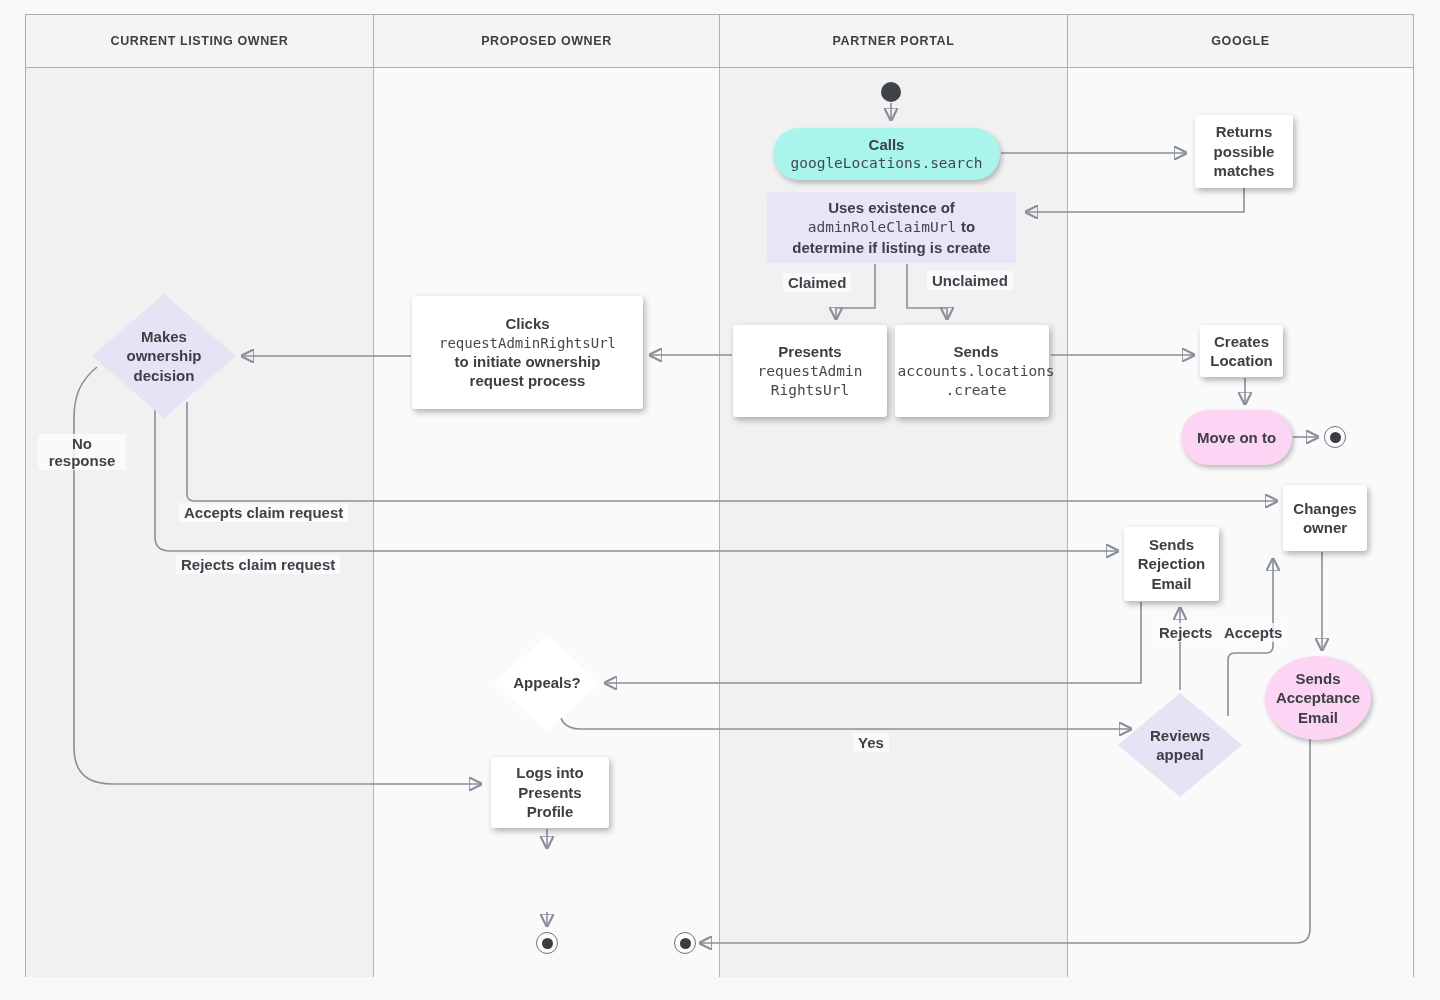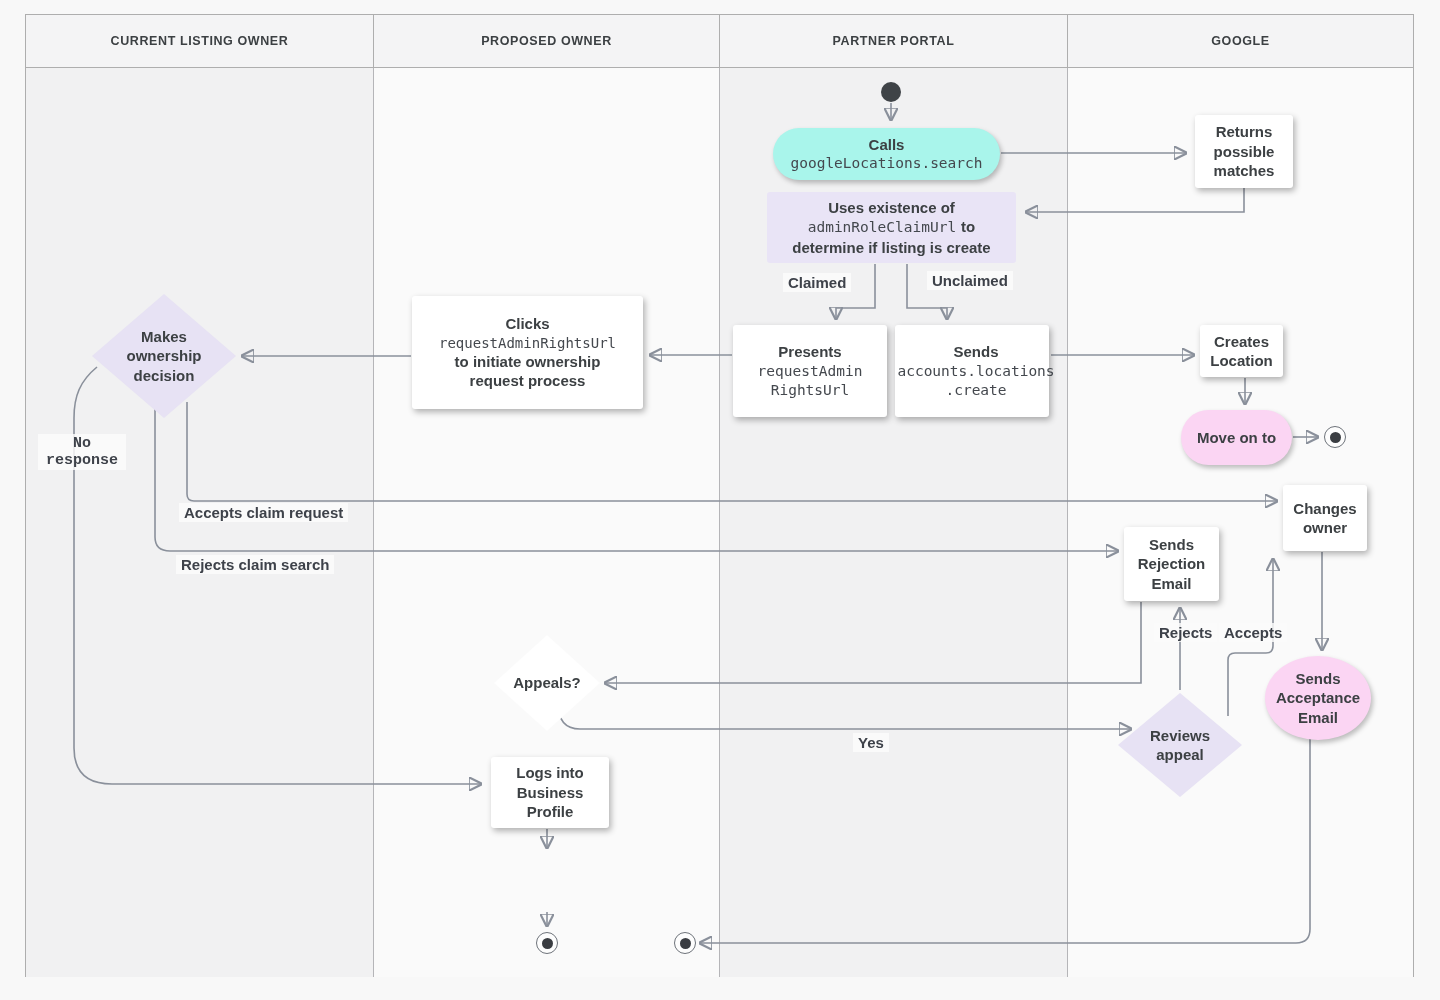--- a/index.html
+++ b/index.html
@@ -33,21 +33,21 @@
   .white{background:#ffffff;}
   .ellipse{border-radius:50%;box-shadow:2px 3px 5px rgba(0,0,0,.25);}
   
   .start-dot{position:absolute;width:20px;height:20px;border-radius:50%;background:#3f4347;}
   .end-node{position:absolute;width:22px;height:22px;border-radius:50%;background:#fdfdfd;
             border:1.5px solid #6e737a;box-sizing:border-box;display:flex;align-items:center;justify-content:center;}
   .end-node .dot{width:11px;height:11px;border-radius:50%;background:#3a3d42;}
   
   .elabel{position:absolute;font-size:15px;font-weight:700;color:#3e424a;
           background:rgba(251,251,251,.82);padding:1px 5px;white-space:nowrap;}
-  .elabel.wrap{white-space:normal;text-align:center;font-family:Liberation Mono, monospace;}
+  .elabel.wrap{white-space:normal;text-align:center;}
 </style>
 </head>
 <body>
 
 <div class="stage">
 
   <div class="frame">
     <div class="hdr" style="left:0;width:348px;">
         <span>CURRENT LISTING OWNER</span>
       </div>
@@ -166,26 +166,26 @@
 
   <div class="node ellipse pinkbg" style="left:1265px;top:656px;width:106px;height:84px;">
     <div class="bold wrap" style="width:92px;">Sends Acceptance Email</div>
   </div>
 
   <div class="node diamond lav" style="left:1118px;top:693px;width:124px;height:104px;">
     <div class="bold wrap" style="width:80px;">Reviews appeal</div>
   </div>
 
   <div class="node box" style="left:491px;top:757px;width:118px;height:71px;">
-    <div class="bold wrap" style="width:80px;">Logs into Business Profile</div>
+    <div class="bold wrap" style="width:80px;">Logs into Presents Profile</div>
   </div>
 
 
   <div class="elabel" style="left:783px;top:273px;">Claimed</div>
   <div class="elabel" style="left:927px;top:271px;">Unclaimed</div>
   <div class="elabel wrap" style="left:38px;top:434px;width:78px;">No response</div>
   <div class="elabel" style="left:179px;top:503px;">Accepts claim request</div>
-  <div class="elabel" style="left:176px;top:555px;">Rejects claim search</div>
+  <div class="elabel" style="left:176px;top:555px;">Rejects claim request</div>
   <div class="elabel" style="left:853px;top:733px;">Yes</div>
   <div class="elabel" style="left:1154px;top:623px;">Rejects</div>
   <div class="elabel" style="left:1219px;top:623px;text-align:right;">Accepts</div>
 
 </div>
 
 </body></html>

